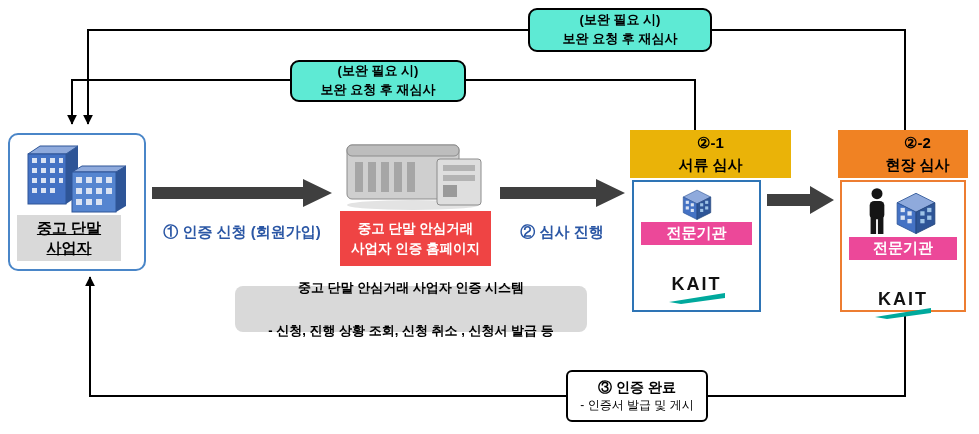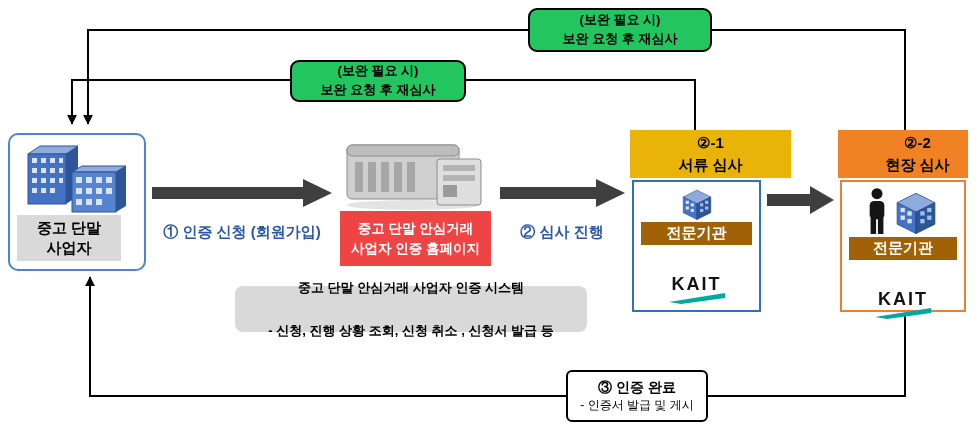--- a/index.html
+++ b/index.html
@@ -3,49 +3,49 @@
 <meta charset="utf-8">
 <style>
   * { margin:0; padding:0; box-sizing:border-box; }
   html,body { background:#ffffff; font-family:"Liberation Sans", sans-serif; }
   .canvas { position:relative; width:979px; height:434px; background:#ffffff; overflow:hidden; }
   .connectors { position:absolute; left:0; top:0; z-index:0; }
   .box { position:absolute; z-index:1; }
   .preline { white-space:pre-line; }
 
   
-  .loop-box { background:#22c55e; border:2px solid #000; border-radius:9px;
+  .loop-box { background:#5eead4; border:2px solid #000; border-radius:9px;
     display:flex; flex-direction:column; align-items:center; justify-content:center;
     font-size:13px; font-weight:600; color:#000; line-height:1.45; text-align:center; }
 
   
   .applicant { left:8px; top:133px; width:138px; height:138px; background:#fff;
     border:2px solid #4A86C8; border-radius:10px; }
   .applicant-label { position:absolute; left:7px; bottom:8px; width:104px; background:#D9D9D9;
-    text-align:center; font-size:15px; font-weight:700; color:#000; line-height:1.35; padding:3px 0; }
+    text-align:center; font-size:15px; font-weight:700; color:#000; line-height:1.35; padding:3px 0;text-decoration:underline; }
 
   
   .flow-label { position:absolute; z-index:1; color:#2B57A5; font-weight:700; font-size:15px; text-align:center; }
 
   
   .portal-img { left:341px; top:139px; width:150px; height:72px; }
   .portal-label { left:340px; top:211px; width:151px; height:55px; background:#ef4444; color:#fff;
     font-size:13.5px; font-weight:700; line-height:1.45; text-align:center;
     display:flex; align-items:center; justify-content:center; }
 
   
   .review-header { height:48px; display:flex; align-items:center; justify-content:center;
     font-size:15px; font-weight:700; color:#000; text-align:center; line-height:1.45; }
   .hdr-doc { left:630px; top:130px; width:161px; background:#eab308; }
   .hdr-field { left:838px; top:130px; width:130px; background:#F08223;padding-left:29px; }
   .review-body { background:#fff; display:flex; flex-direction:column; align-items:center;
     justify-content:space-between; padding:5px 7px 6px; }
   .body-doc { left:632px; top:180px; width:129px; height:132px; border:2px solid #2E74B5; }
   .body-field { left:840px; top:180px; width:126px; height:132px; border:2px solid #ED7D31; }
-  .org-bar { width:100%; background:#a16207; color:#fff; font-weight:700; font-size:15px;
+  .org-bar { width:100%; background:#ec4899; color:#fff; font-weight:700; font-size:15px;
     text-align:center; padding:2px 0; }
   .kait { display:flex; flex-direction:column; align-items:center; line-height:1;margin-top:30px; }
   .kait-text { font-weight:800; font-size:18px; letter-spacing:2px; color:#121212; }
   .icon-row { display:flex; align-items:flex-end; gap:3px; }
 
   
   .system-box { left:235px; top:286px; width:352px; height:46px; background:#D9D9D9; border-radius:8px;
     display:flex; flex-direction:column; align-items:center; justify-content:center;
     font-size:13px; font-weight:700; color:#000; line-height:1.5; text-align:center;gap:24px; }
 

